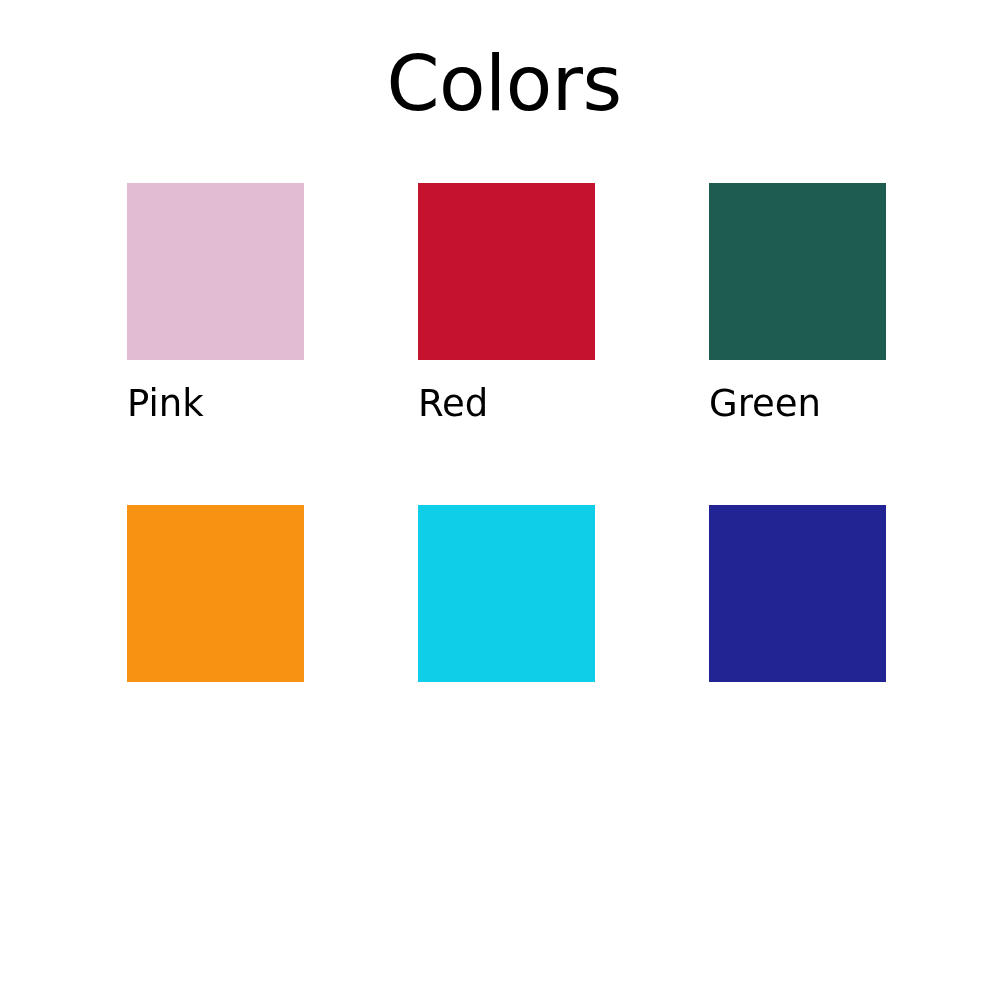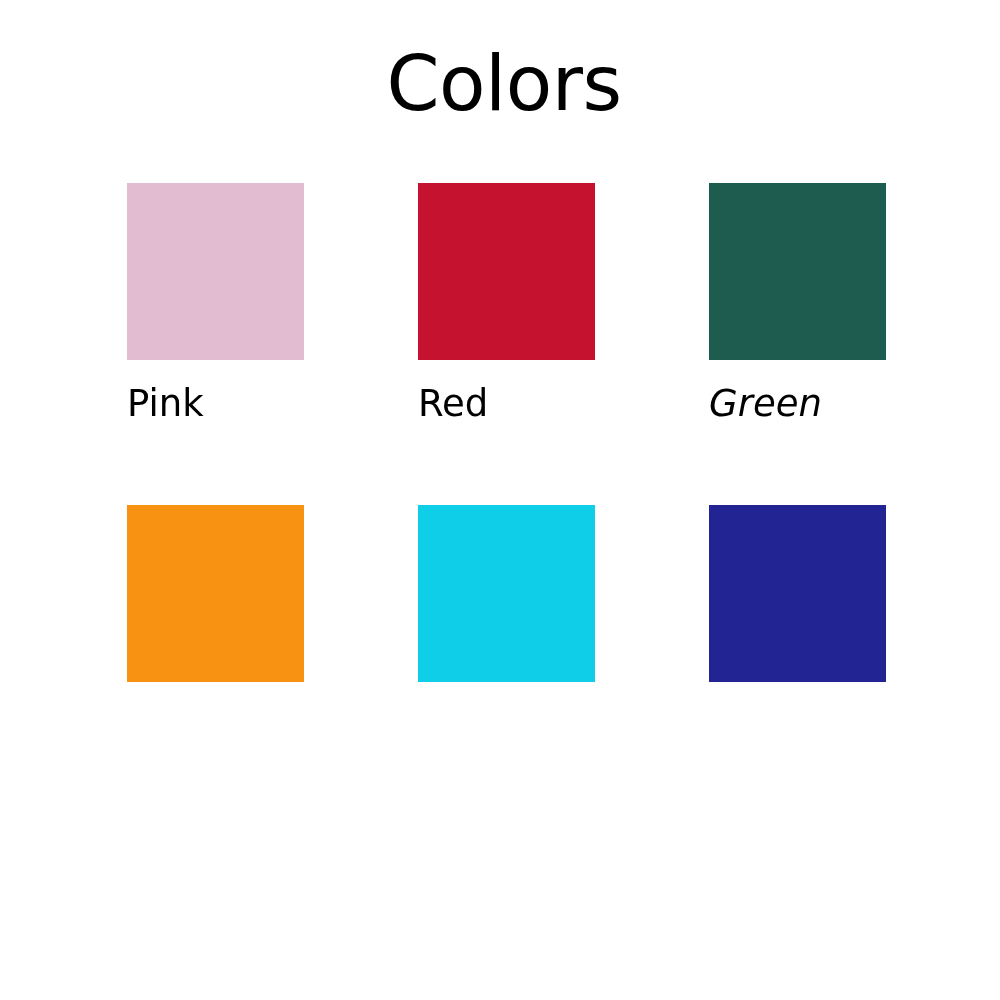--- a/index.html
+++ b/index.html
@@ -85,21 +85,21 @@
     <div class="swatch-cell">
       <span class="swatch-chip" style="background-color: rgb(196, 18, 47);"></span>
       <span class="swatch-label" style="color: rgb(0, 0, 0);">Red</span>
     </div>
 
 
 
 
     <div class="swatch-cell">
       <span class="swatch-chip" style="background-color: rgb(31, 92, 80);"></span>
-      <span class="swatch-label" style="color: rgb(0, 0, 0); font-style: italic;">Green</span>
+      <span class="swatch-label" style="color: rgb(0, 0, 0);">Green</span>
     </div>
 
     <div class="swatch-cell">
       <span class="swatch-chip" style="background-color: rgb(247, 146, 19);"></span>
 
     </div>
 
     <div class="swatch-cell">
       <span class="swatch-chip" style="background-color: rgb(15, 207, 232);"></span>
 

